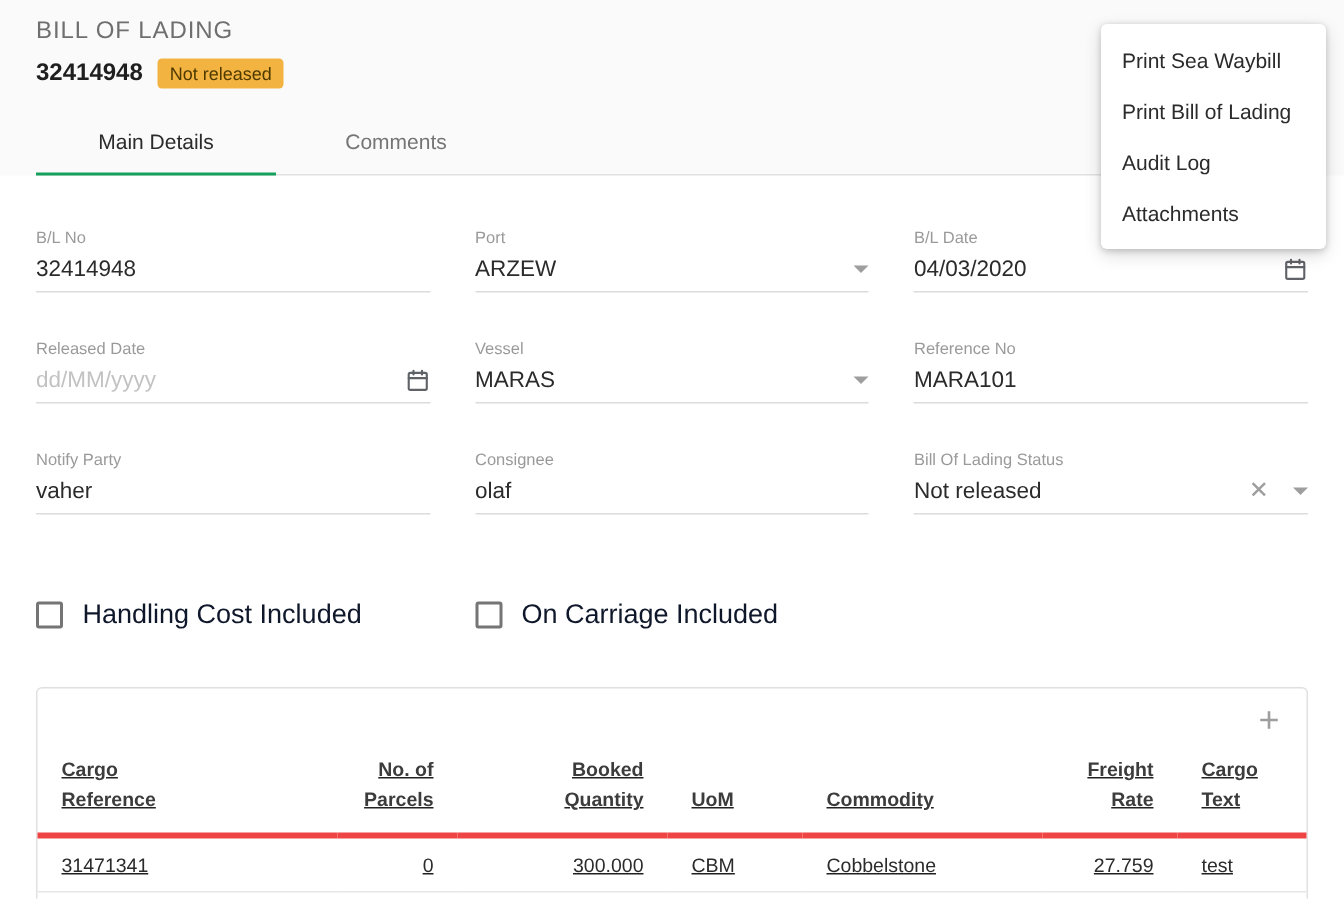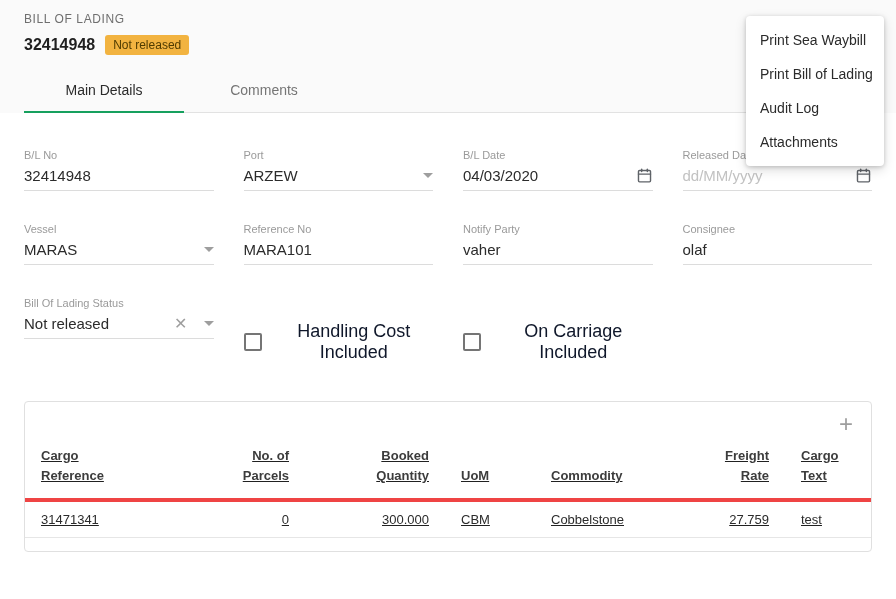--- a/index.html
+++ b/index.html
@@ -7,21 +7,21 @@
   body {
     width: 896px; height: 599px;
     font-family: "Liberation Sans", sans-serif;
     background: #ffffff; color: #212121;
     overflow: hidden;
   }
   .page { position: relative; width: 896px; height: 599px; }
 
   
   .header { background: #fafafa; padding: 12px 24px 0; }
-  .header-title { font-size: 12px; color: #6f6f6f; letter-spacing: .6px; }
+  .header-title { font-size: 16px; color: #6f6f6f; letter-spacing: .6px; }
   .header-line { display: flex; align-items: center; gap: 10px; margin-top: 9px; }
   .header-number { font-size: 16px; font-weight: bold; color: #1f1f1f; }
   .badge {
     background: #f2b340; color: #4f3b00;
     font-size: 12px; padding: 3px 8px; border-radius: 3px;
   }
 
   
   .tabs { display: flex; margin-top: 14px; border-bottom: 1px solid #e2e2e2; }
   .tab {
@@ -29,30 +29,30 @@
     font-size: 14px; color: #757575; cursor: pointer; position: relative;
   }
   .tab.active { color: #2b2b2b; }
   .tab.active::after {
     content: ""; position: absolute; left: 0; right: 0; bottom: -1px;
     height: 2px; background: #16a05e;
   }
 
   
   .menu {
-    position: absolute; top: 16px; right: 12px; width: 138px;
+    position: absolute; top: 16px; right: 12px; width: 150px;
     background: #fff; border-radius: 4px; padding: 7px 0; z-index: 10;
     box-shadow: 0 1px 4px rgba(0,0,0,.18), 0 4px 12px rgba(0,0,0,.14);
   }
   .menu-item { padding: 9px 14px; font-size: 14px; color: #2b2b2b; cursor: pointer; white-space: nowrap; }
 
   
   .form {
     padding: 36px 24px 0;
-    display: grid; grid-template-columns: repeat(4, 1fr);
+    display: grid; grid-template-columns: repeat(3, 1fr);
     column-gap: 30px; row-gap: 32px;
   }
   .field-label { font-size: 11px; color: #9a9a9a; margin-bottom: 4px; }
   .field-control {
     display: flex; align-items: center;
     border-bottom: 1px solid #dcdcdc; padding: 2px 0 6px; min-height: 24px;
   }
   .field-value { flex: 1; font-size: 15px; color: #2b2b2b; }
   input.field-input {
     flex: 1; border: none; outline: none; background: transparent;

